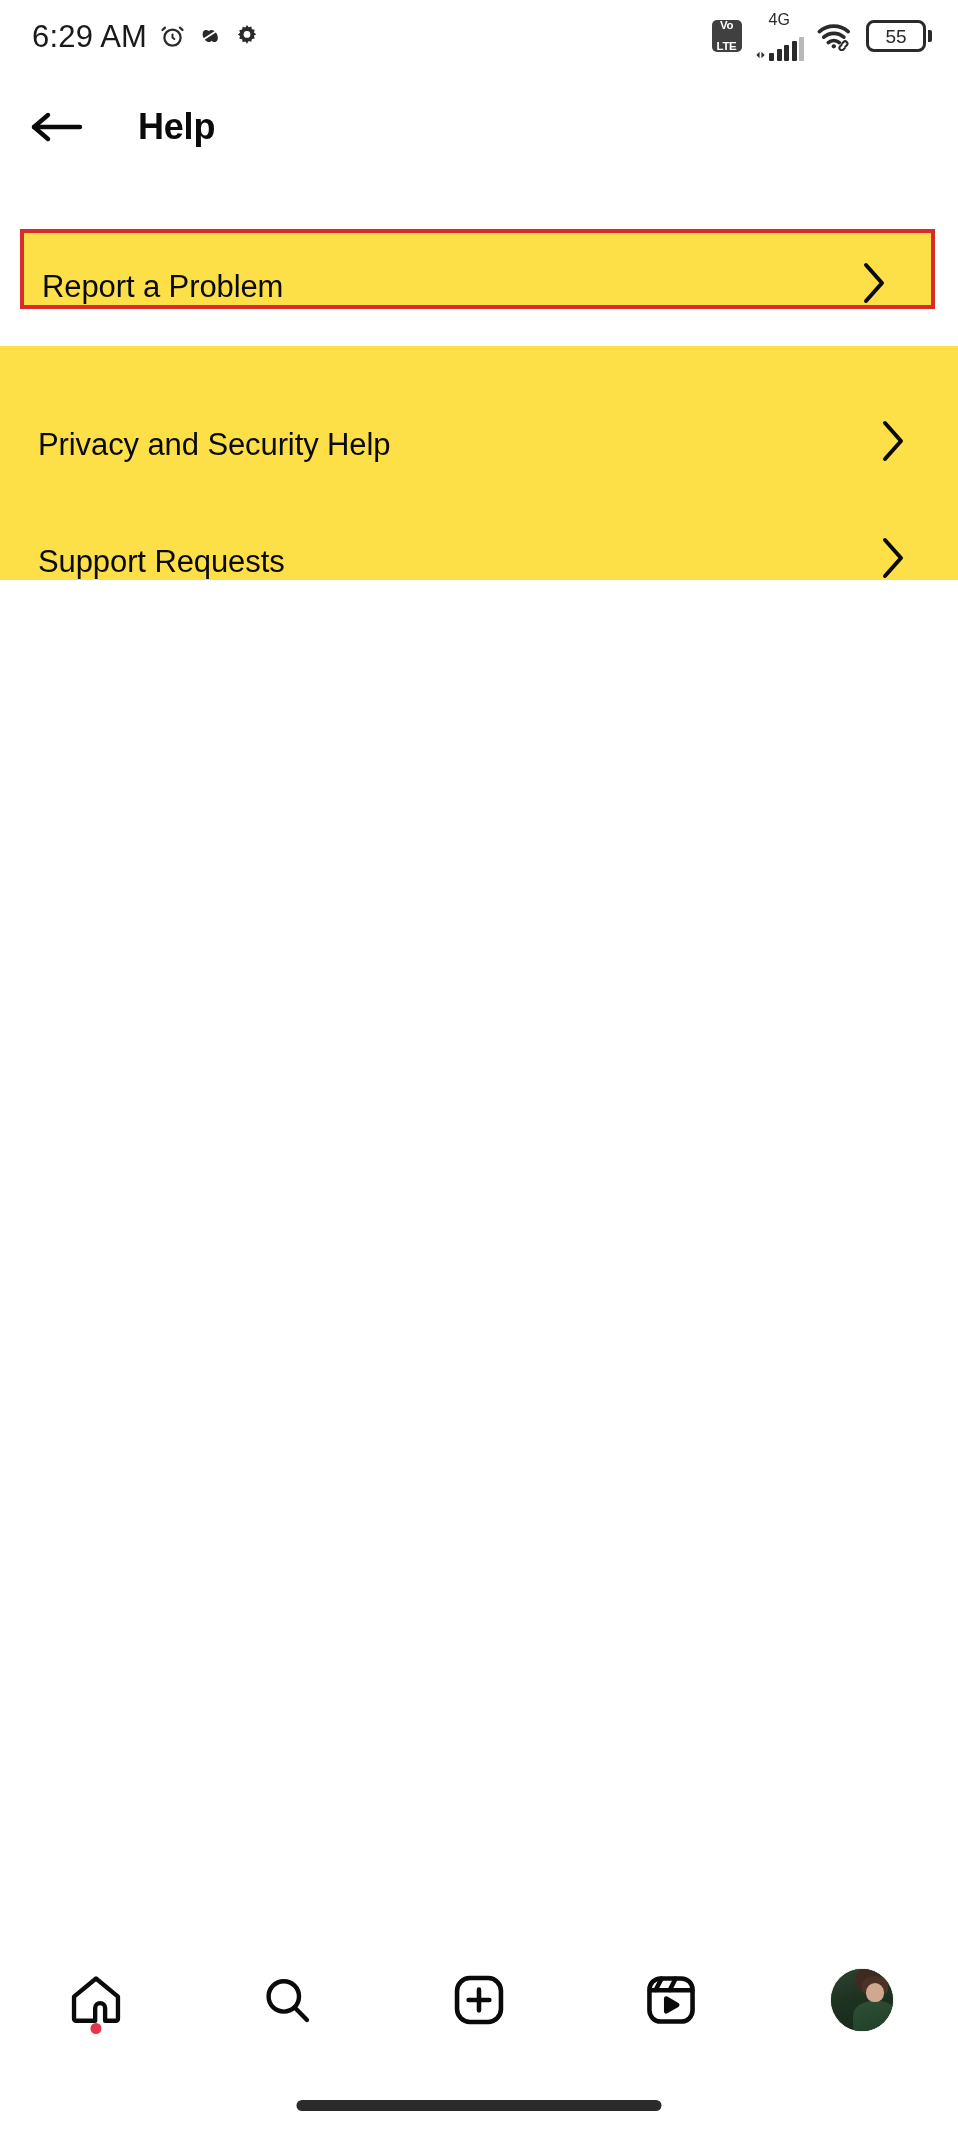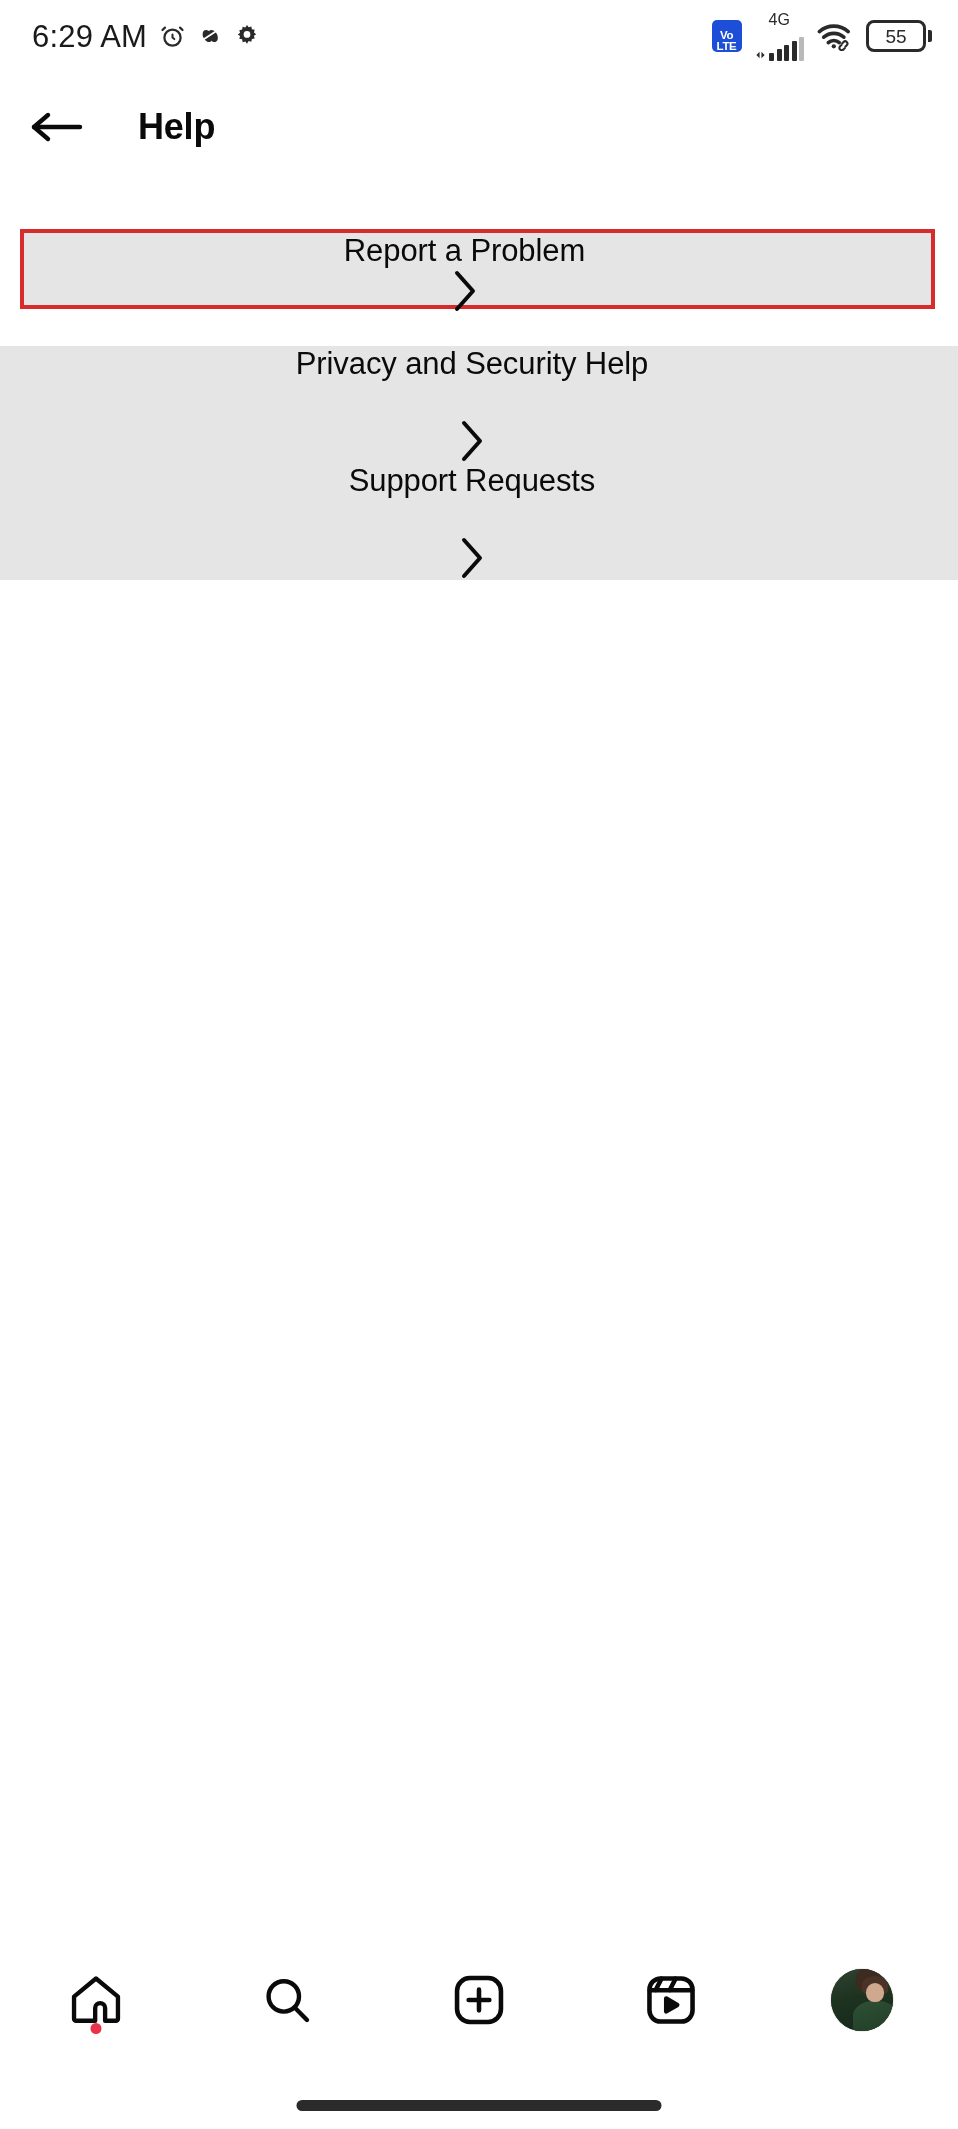--- a/index.html
+++ b/index.html
@@ -28,23 +28,23 @@
   .status-left { display:flex; align-items:center; gap:12px; }
   .status-time {
     font-size:31px; font-weight:500; color:#1a1a1a;
     letter-spacing:0.2px; line-height:1;
   }
   .status-right { display:flex; align-items:center; gap:13px; }
   .sb-icon { display:flex; align-items:center; justify-content:center; }
 
   .volte-box {
     width:30px; height:32px;
-    border-radius:5px; background:#1d4ed8;
+    border-radius:5px; background:#404040;
     color:#fff; display:flex; flex-direction:column;
-    align-items:center; justify-content:flex-end;
+    align-items:center; justify-content:space-between;
     line-height:0.95; font-weight:700;
   }
   .volte-box span { font-size:11.5px; letter-spacing:-0.3px; }
 
   .net-wrap { position:relative; display:flex; flex-direction:column; align-items:center; }
   .net-label { font-size:16px; font-weight:500; color:#2a2a2a; line-height:1; margin-bottom:11px; }
   .bars { display:flex; align-items:flex-end; gap:2.5px; height:22px; }
   .bars i { display:block; width:5px; background:#2a2a2a; border-radius:1px; }
 
   .battery {
@@ -79,26 +79,25 @@
   }
 
   
   .menu-list {
     position:absolute; top:229px; left:0;
     width:958px;
   }
   .menu-row {
     position:relative;
     height:117px;
-    display:flex; align-items:center;
+    display:flex; align-items:flex-end;
     justify-content:space-between;
     padding:0 52px 0 38px;
     cursor:pointer;
-    background:#e5e5e5;
-    flex-direction:column;
+    background:#fde047;
   }
   .menu-row.highlighted {
     border:4px solid #D82B2B;
     height:80px;
     margin:0 20px;
     padding:0 44px 0 18px;
     width:915px;
   }
   .menu-label {
     font-size:31px; color:#0a0a0a; font-weight:400;

